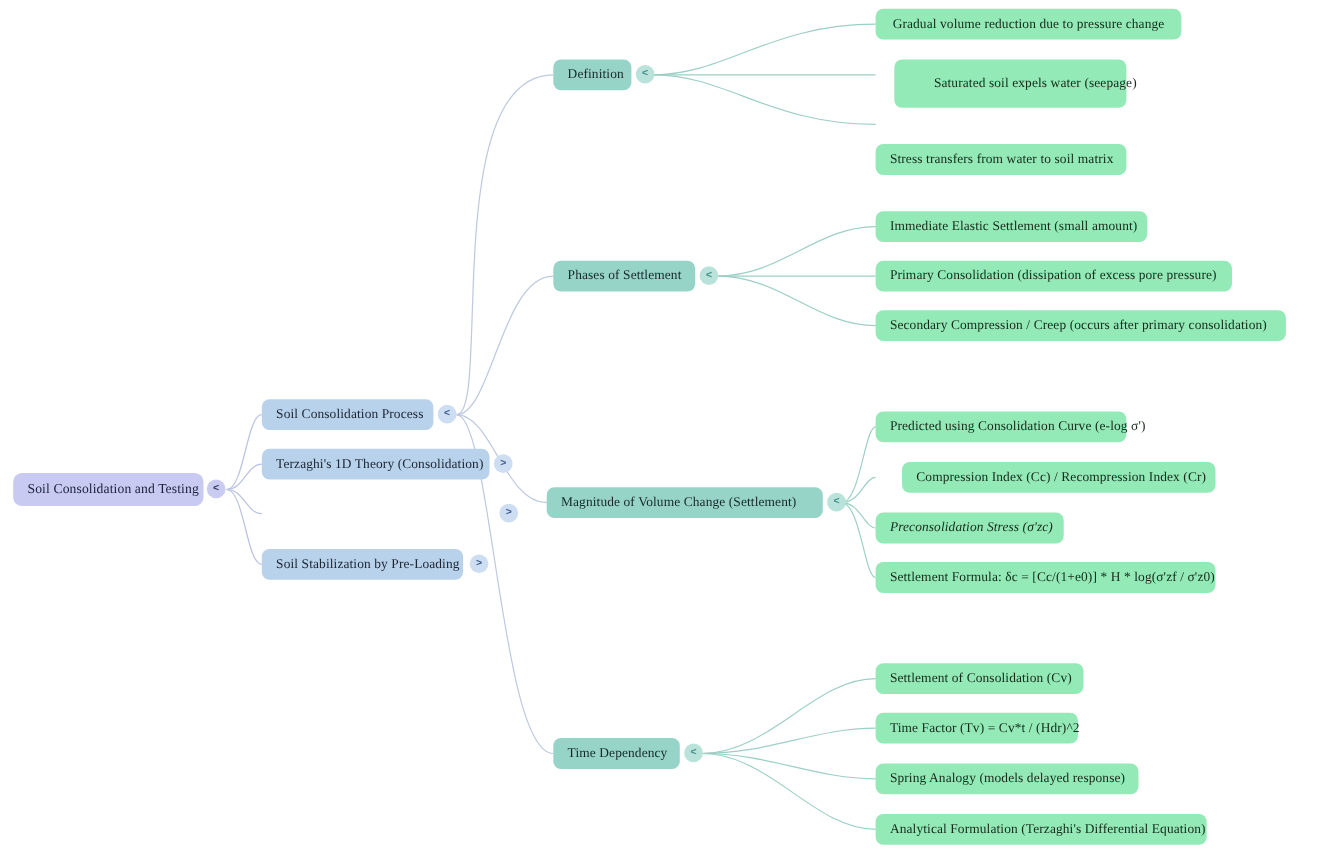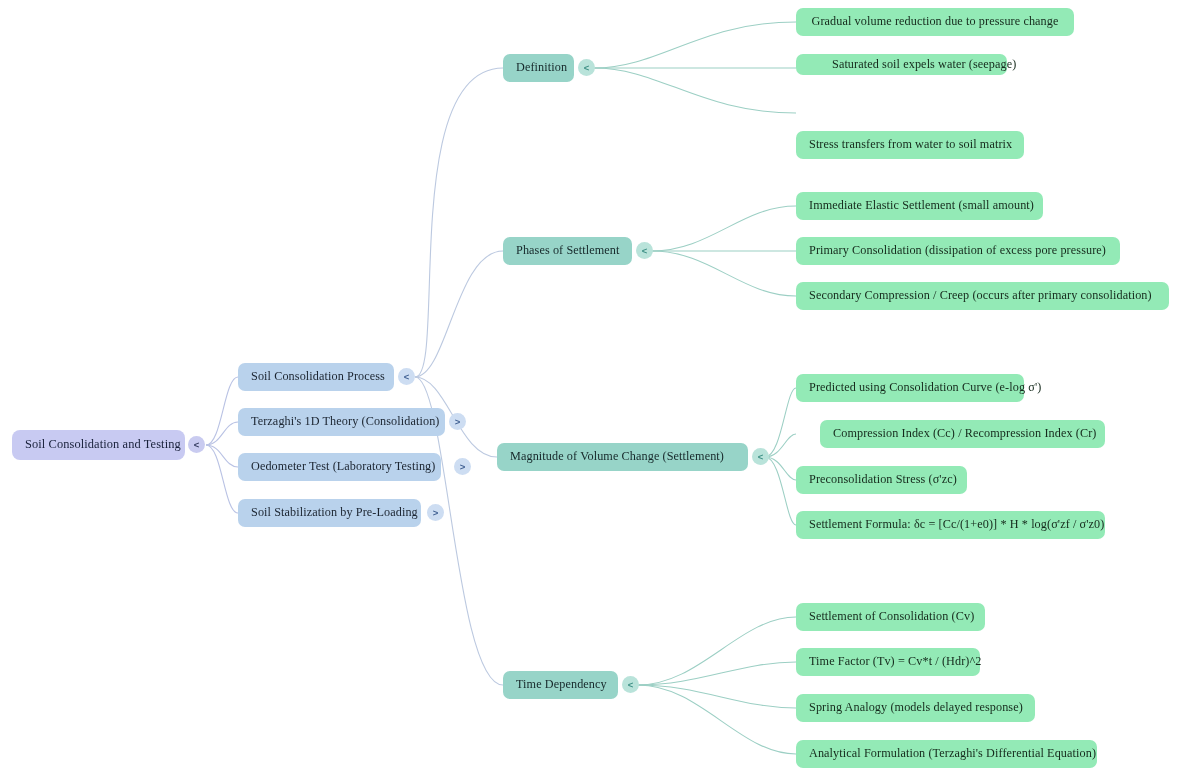--- a/index.html
+++ b/index.html
@@ -143,23 +143,20 @@
     <span class="chev">&lt;</span>
   </div>
 
   <div class="node level2" style="left:238px; top:408px; width:207px; height:28px;">
     <span>Terzaghi's 1D Theory (Consolidation)</span>
   </div>
   <div class="toggle blue" style="left:449px; top:413px;">
     <span class="chev">&gt;</span>
   </div>
 
-  <div class="node level2" style="left:238px; top:453px; width:203px; height:28px;">
-    <span>Oedometer Test (Laboratory Testing)</span>
-  </div>
   <div class="toggle blue" style="left:454px; top:458px;">
     <span class="chev">&gt;</span>
   </div>
 
   <div class="node level2" style="left:238px; top:499px; width:183px; height:28px;">
     <span>Soil Stabilization by Pre-Loading</span>
   </div>
   <div class="toggle blue" style="left:427px; top:504px;">
     <span class="chev">&gt;</span>
   </div>
@@ -167,21 +164,21 @@
   <div class="node level3" style="left:503px; top:54px; width:71px; height:28px;">
     <span>Definition</span>
   </div>
   <div class="toggle teal" style="left:578px; top:59px;">
     <span class="chev">&lt;</span>
   </div>
 
   <div class="node leaf" style="left:796px; top:8px; width:278px; height:28px;justify-content:center;">
     <span>Gradual volume reduction due to pressure change</span>
   </div>
-  <div class="node leaf" style="left:796px; top:54px; width:211px; height:21px;padding-left:36px;">
+  <div class="node leaf" style="left:813px; top:54px; width:211px; height:44px;padding-left:36px;">
     <span>Saturated soil expels water (seepage)</span>
   </div>
   <div class="node leaf" style="left:796px; top:99px; width:228px; height:28px;margin-top:32px;">
     <span>Stress transfers from water to soil matrix</span>
   </div>
 
   <div class="node level3" style="left:503px; top:237px; width:129px; height:28px;">
     <span>Phases of Settlement</span>
   </div>
   <div class="toggle teal" style="left:636px; top:242px;">
@@ -204,21 +201,21 @@
   <div class="toggle teal" style="left:752px; top:448px;">
     <span class="chev">&lt;</span>
   </div>
 
   <div class="node leaf" style="left:796px; top:374px; width:228px; height:28px;">
     <span>Predicted using Consolidation Curve (e-log σ')</span>
   </div>
   <div class="node leaf" style="left:796px; top:420px; width:285px; height:28px;margin-left:24px;">
     <span>Compression Index (Cc) / Recompression Index (Cr)</span>
   </div>
-  <div class="node leaf" style="left:796px; top:466px; width:171px; height:28px;">
+  <div class="node leaf" style="left:796px; top:466px; width:171px; height:28px;font-style:italic;">
     <span>Preconsolidation Stress (σ'zc)</span>
   </div>
   <div class="node leaf" style="left:796px; top:511px; width:309px; height:28px;">
     <span>Settlement Formula: δc = [Cc/(1+e0)] * H * log(σ'zf / σ'z0)</span>
   </div>
 
   <div class="node level3" style="left:503px; top:671px; width:115px; height:28px;">
     <span>Time Dependency</span>
   </div>
   <div class="toggle teal" style="left:622px; top:676px;">

